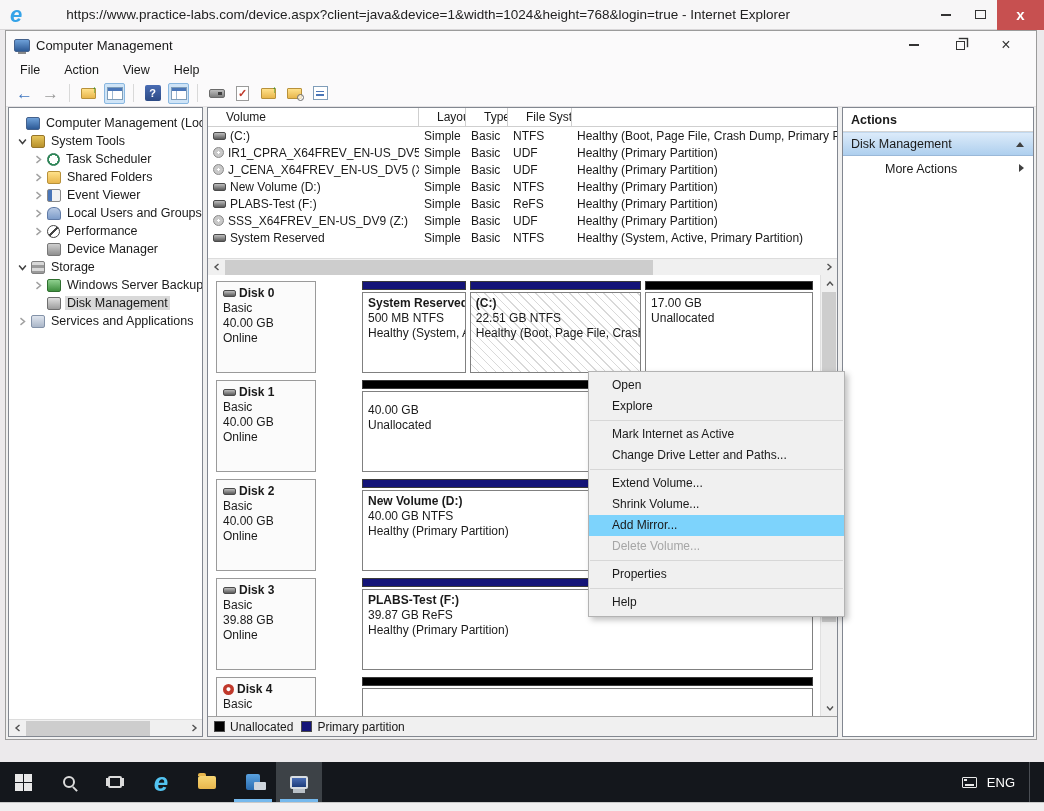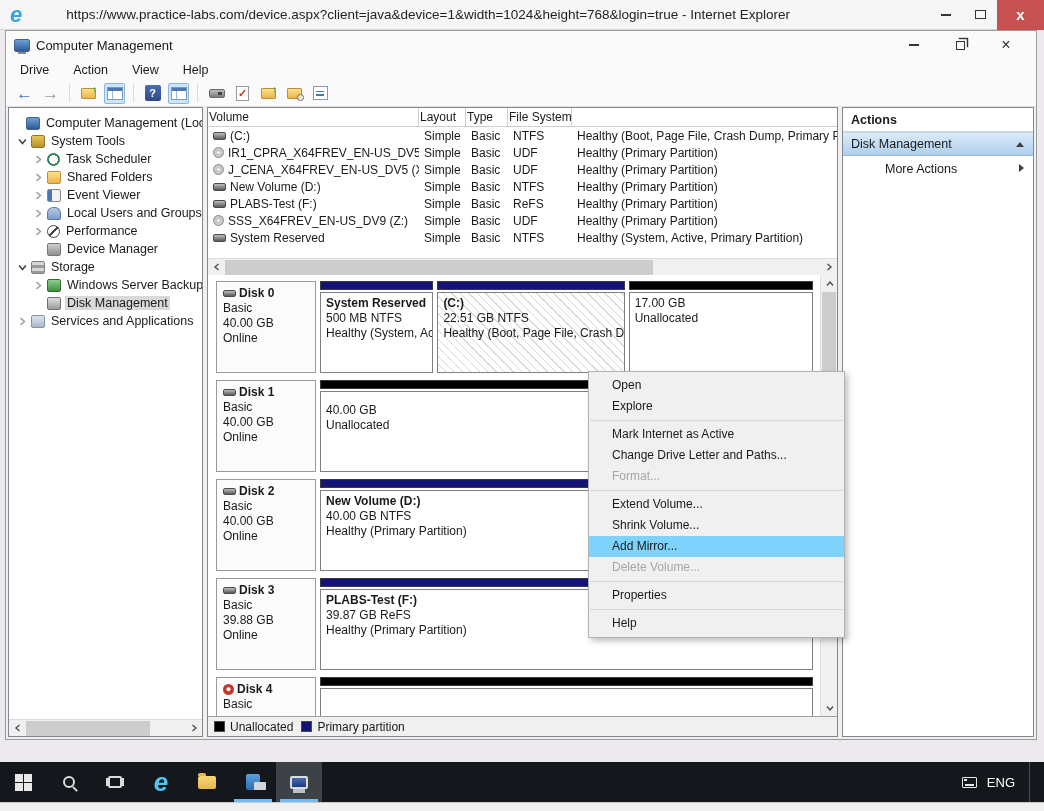--- a/index.html
+++ b/index.html
@@ -86,29 +86,29 @@
   .tree-hsb { position:absolute; left:0; right:0; bottom:0; }
   .vsb { position:absolute; top:0; bottom:0; right:0; width:17px; background:#f0f0f0; border-left:1px solid #e0e0e0; }
   .vsb .sb-btn { width:17px; height:17px; display:flex; align-items:center; justify-content:center; }
   .vsb .sb-btn.bottom { position:absolute; bottom:0; }
   .vsb .thumb { position:absolute; left:1px; right:1px; top:17px; height:330px; background:#cdcdcd; }
 
   
   .vol-table { height:150px; overflow:hidden; font-size:12px; }
   .vrow { display:grid; grid-template-columns:211px 47px 42px 64px 1fr; align-items:center; height:17px; white-space:nowrap; }
   .vhead { height:19px; border-bottom:1px solid #cfcfcf; font-size:12px; }
-  .vhead > div { height:19px; line-height:19px; padding-left:1px; border-right:1px solid #cfcfcf; overflow:hidden; }
+  .vhead > div { height:19px; line-height:19px; padding-left:18px; border-right:1px solid #cfcfcf; overflow:hidden; }
   .vcell { padding-left:5px; overflow:hidden; display:flex; align-items:center; gap:4px; }
   .vol-drive { width:13px; height:8px; background:linear-gradient(#bdbdbd,#5a5a5a); border:1px solid #4a4a4a; border-radius:2px; flex:none; }
   .vol-cd { width:11px; height:11px; border-radius:50%; border:1px solid #8a8a8a; background:radial-gradient(circle,#fff 20%,#c9c9c9 22% 70%,#9a9a9a 72%); flex:none; }
 
   
   .disk-wrap { position:relative; flex:1; overflow:hidden; background:#fff; }
   .disk-rows { position:absolute; left:8px; right:24px; top:6px; }
-  .disk-row { display:flex; height:92px; margin-bottom:7px; }
+  .disk-row { display:flex; height:92px; margin-bottom:7px;gap:42px; }
   .dlabel { width:100px; flex:none; border:1px solid #9a9a9a; background:#fbfbfb; padding:4px 3px 0 6px; font-size:12px; line-height:15px; }
   .dname { font-weight:bold; display:flex; align-items:center; gap:3px; }
   .dmini { width:13px; height:7px; background:linear-gradient(#bdbdbd,#5a5a5a); border:1px solid #4a4a4a; border-radius:2px; flex:none; }
   .dmini-err { width:11px; height:11px; border-radius:50%; background:#c0392b; color:#fff; font-size:9px; line-height:11px; text-align:center; flex:none; font-weight:bold; }
   .parts { flex:1; display:flex; gap:4px; margin-left:4px; }
   .part { display:flex; flex-direction:column; min-width:0; }
   .pbar { height:9px; border:1px solid #3a3a3a; background:#141478; flex:none; }
   .pbar.black { background:#000; }
   .pbody { flex:1; margin-top:2px; border:1px solid #808080; background:#fff; padding:3px 5px; font-size:12px; line-height:15px; white-space:nowrap; overflow:hidden; }
   .pbody.hatched { background:repeating-linear-gradient(45deg,#fff 0 5px,#d9d9d9 5px 6px); }
@@ -191,21 +191,21 @@
         <div class="cm-ctrl">
             <span class="glyph-restore"></span>
           </div>
         <div class="cm-ctrl">
             <span class="glyph-x">×</span>
           </div>
       </div>
     </div>
 
     <div class="cm-menubar">
-      <span>Drive</span>
+      <span>File</span>
       <span>Action</span>
       <span>View</span>
       <span>Help</span>
     </div>
 
     <div class="cm-toolbar">
       <div class="tb">
           <span class="arrow-back">←</span>
         </div>
       <div class="tb">
@@ -634,21 +634,20 @@
 
     </div>
   </div>
 
   <div class="ctx">
     <div class="mi">Open</div>
     <div class="mi">Explore</div>
     <div class="msep"></div>
     <div class="mi">Mark Internet as Active</div>
     <div class="mi">Change Drive Letter and Paths...</div>
-    <div class="mi dis">Format...</div>
     <div class="msep"></div>
     <div class="mi">Extend Volume...</div>
     <div class="mi">Shrink Volume...</div>
     <div class="mi hl">Add Mirror...</div>
     <div class="mi dis">Delete Volume...</div>
     <div class="msep"></div>
     <div class="mi">Properties</div>
     <div class="msep"></div>
     <div class="mi">Help</div>
   </div>

